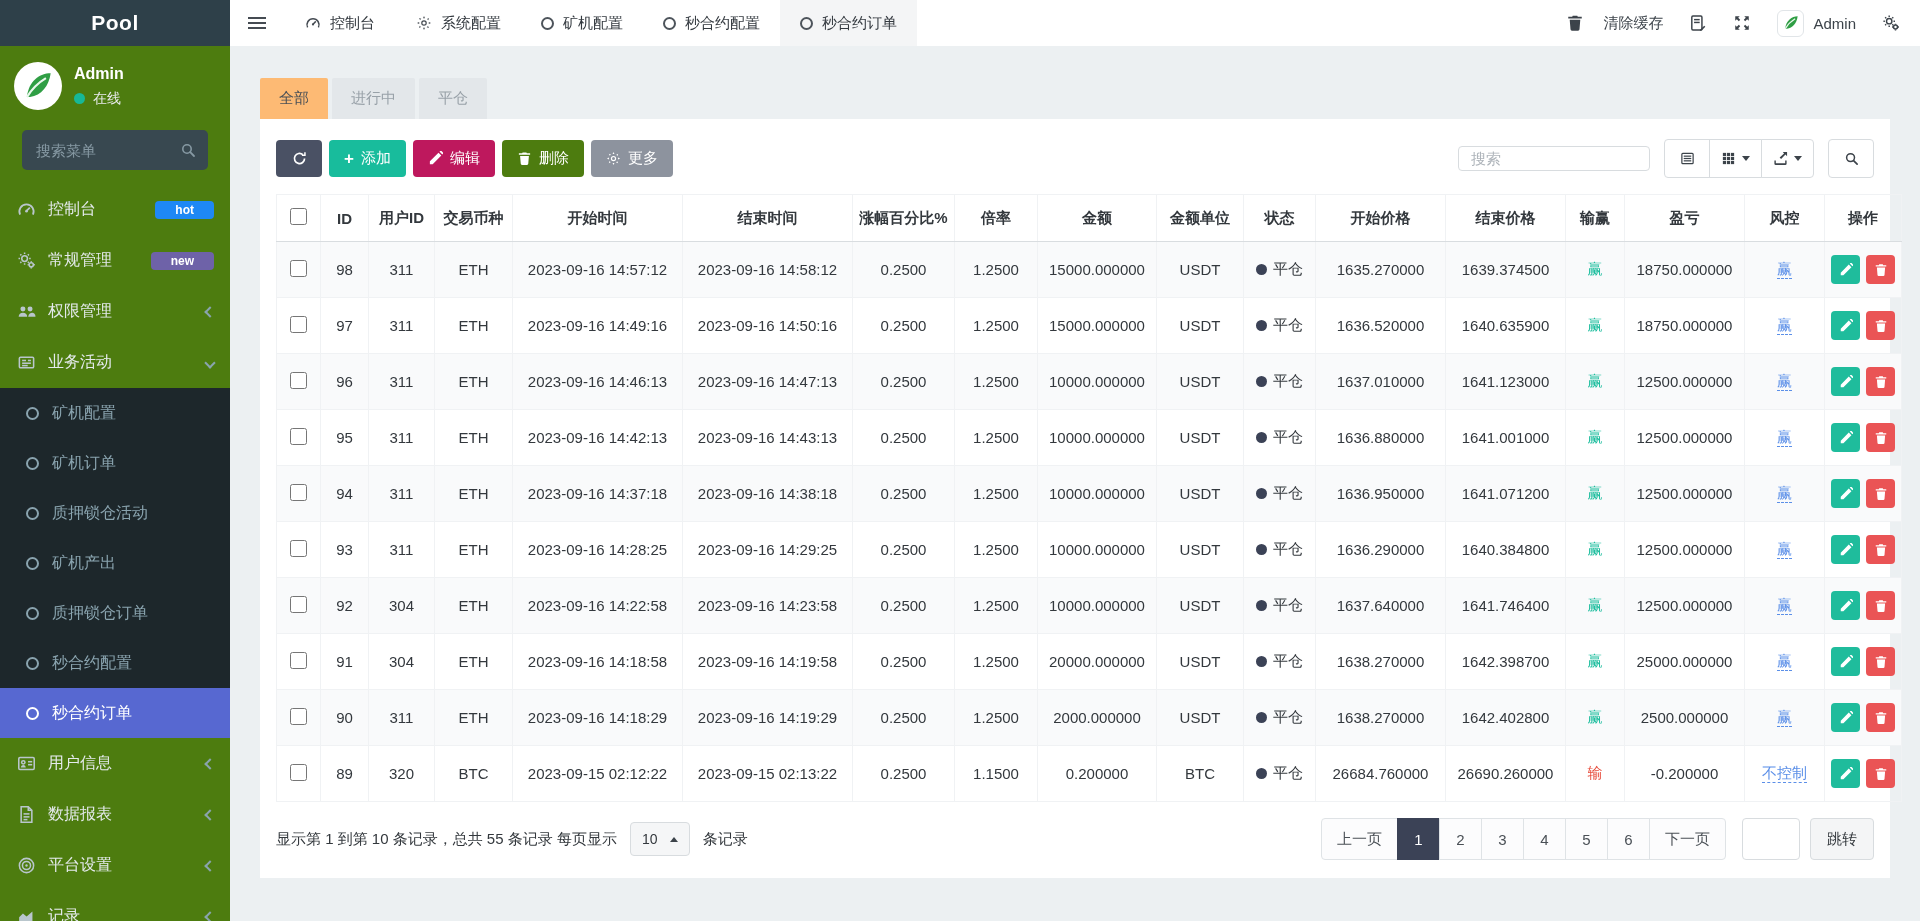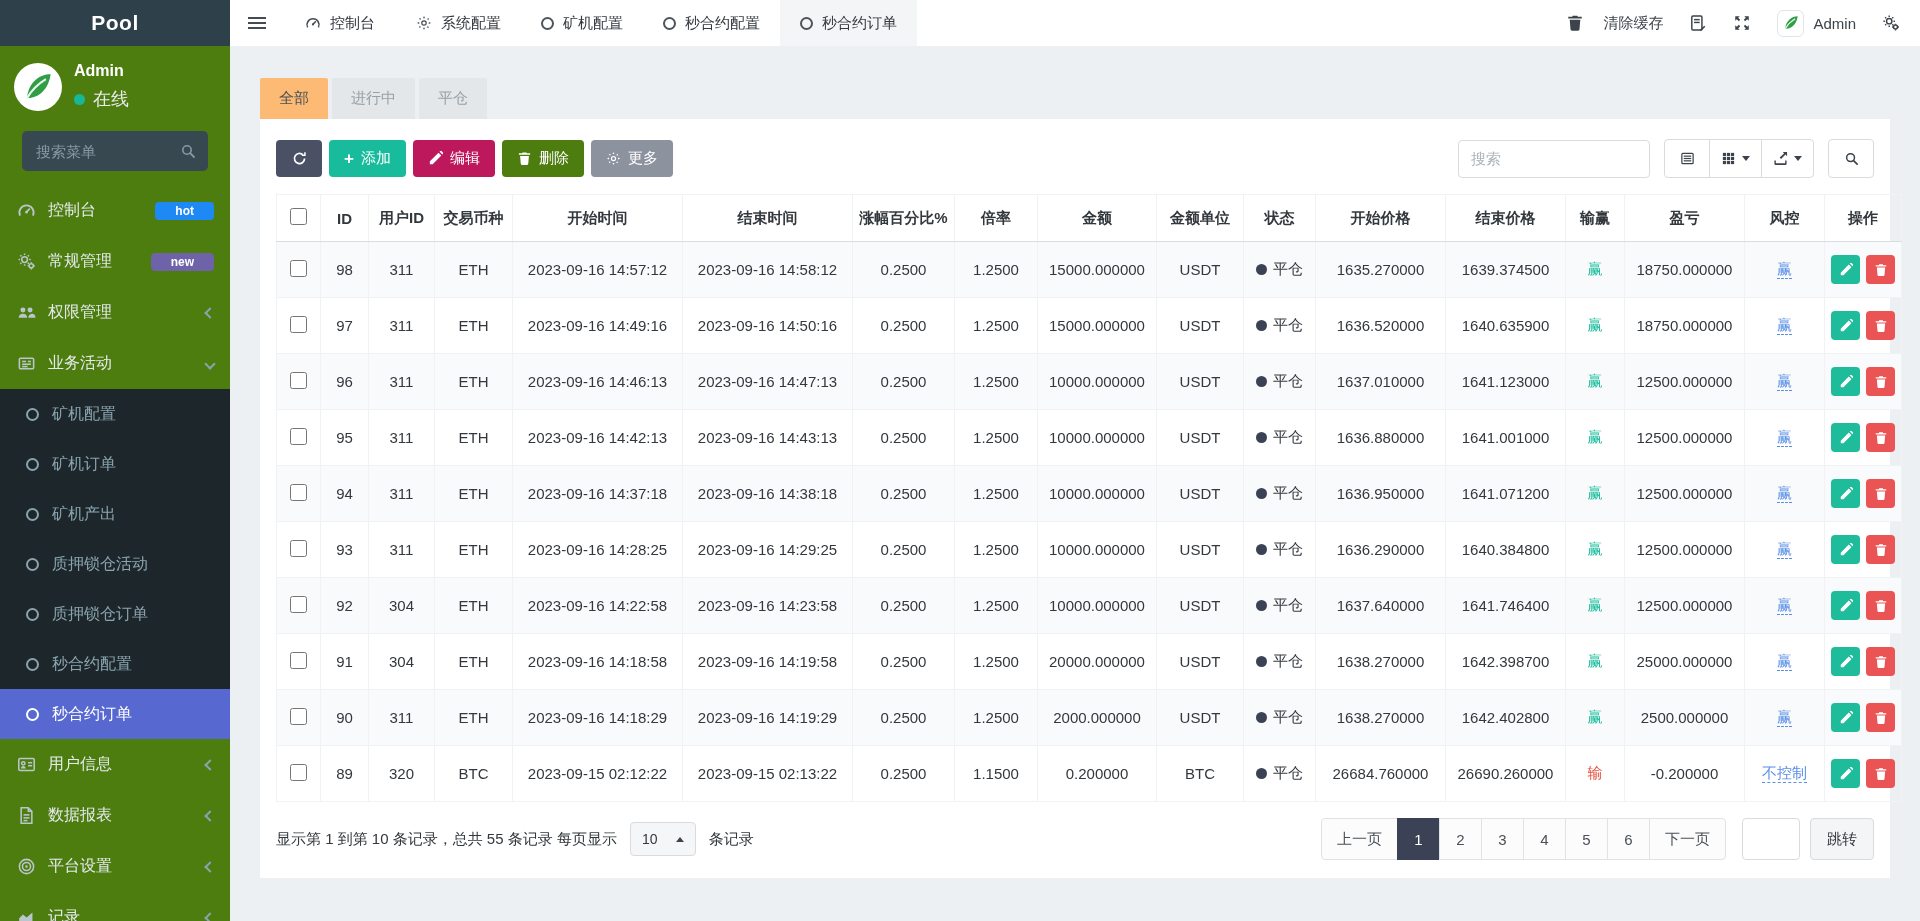--- a/index.html
+++ b/index.html
@@ -9,21 +9,21 @@
   .app{display:flex;width:1920px;height:921px}
 
   
   .sidebar{width:230px;min-width:230px;background:#4d7c0f;height:100%;overflow:hidden}
   .brand{height:46px;line-height:46px;text-align:center;color:#fff;font-size:21px;font-weight:700;background:#2e4049;letter-spacing:.5px}
   .user-panel{display:flex;align-items:center;padding:16px 14px 10px}
   .avatar{width:48px;height:48px;border-radius:50%;background:#fff;display:flex;align-items:center;justify-content:center;overflow:hidden}
   .avatar svg{width:38px;height:38px}
   .user-info{margin-left:12px}
   .user-name{color:#fff;font-weight:700;font-size:16px}
-  .user-status{display:flex;align-items:center;margin-top:7px;color:#e8eaec;font-size:18px}
+  .user-status{display:flex;align-items:center;margin-top:7px;color:#e8eaec;font-size:14px}
   .status-dot{width:11px;height:11px;border-radius:50%;background:#17b897;margin-right:8px}
   .side-search{position:relative;margin:10px 22px 14px}
   .side-search input{width:100%;height:40px;background:#384850;border:0;border-radius:5px;color:#ccc;padding:0 36px 0 14px;font-size:15px;font-family:inherit}
   .side-search input::placeholder{color:#8699a3}
   .side-search .sicon{position:absolute;right:12px;top:12px;width:16px;height:16px;color:#8699a3}
   .menu-item{display:flex;align-items:center;height:51px;padding:0 16px;color:#e4eaec;font-size:16px;cursor:pointer}
   .mi-icon{width:20px;height:20px;margin-right:12px;color:#b9c6cc;display:inline-flex;align-items:center;justify-content:center}
   .mi-icon svg{width:19px;height:19px}
   .badge{margin-left:auto;font-size:12px;font-weight:700;color:#fff;padding:3px 20px;border-radius:4px;line-height:1}
   .chev{margin-left:auto;border:solid #8aa4af;border-width:0 2px 2px 0;padding:3px}
@@ -61,21 +61,21 @@
   .toolbar{display:flex;align-items:center}
   .btn{height:37px;border:0;border-radius:4px;color:#fff;font-size:15px;display:inline-flex;align-items:center;gap:7px;padding:0 15px;margin-right:7px;cursor:pointer;font-family:inherit}
   .btn svg{width:15px;height:15px}
   .btn .plus{font-size:17px;font-weight:700;line-height:1}
   .btn-dark{background:#4a5164;width:46px;justify-content:center;padding:0}
   .btn-green{background:#18bc9c}
   .btn-teal{background:#be185d}
   .btn-red{background:#4d7c0f}
   .btn-gray{background:#8d939e}
   .toolbar-right{margin-left:auto;display:flex;align-items:center}
-  .search-input{width:192px;height:38px;border:1px solid #d8dcdf;border-radius:4px;padding:0 12px;font-size:15px;color:#0369a1;font-family:inherit}
+  .search-input{width:192px;height:25px;border:1px solid #d8dcdf;border-radius:4px;padding:0 12px;font-size:15px;color:#0369a1;font-family:inherit}
   .search-input::placeholder{color:#aeb4ba}
   .btn-group{display:flex;margin-left:14px}
   .tool-btn{height:39px;min-width:46px;background:#fff;border:1px solid #d8dcdf;display:flex;align-items:center;justify-content:center;gap:6px;color:#3c434a;cursor:pointer;margin-left:-1px;padding:0 11px}
   .tool-btn svg{width:15px;height:15px}
   .btn-group .tool-btn:first-child{border-radius:4px 0 0 4px;margin-left:0}
   .btn-group .tool-btn:last-child{border-radius:0 4px 4px 0}
   .search-btn{margin-left:14px;border-radius:4px}
   .caret{width:0;height:0;border-left:4px solid transparent;border-right:4px solid transparent;border-top:5px solid #3c434a}
 
   table{width:100%;border-collapse:collapse;margin-top:16px;table-layout:fixed}
@@ -86,21 +86,21 @@
   .dot{display:inline-block;width:11px;height:11px;border-radius:50%;background:#3b4256;margin-right:6px;vertical-align:-1px}
   .win{color:#18bc9c}
   .lose{color:#e74c3c}
   .risk-link{color:#5b8fe8;border-bottom:1px dashed #5b8fe8;padding-bottom:1px;cursor:pointer}
   .act-btn{width:29px;height:29px;border:0;border-radius:4px;display:inline-flex;align-items:center;justify-content:center;cursor:pointer;color:#fff;vertical-align:middle}
   .act-btn svg{width:14px;height:14px}
   .act-edit{background:#1fbc9c;margin-right:6px}
   .act-del{background:#ea5455}
 
   .table-footer{display:flex;align-items:center;margin-top:16px;font-size:15px;color:#33383d}
-  .page-size{display:inline-flex;align-items:center;gap:18px;border:1px solid #d8dcdf;background:#f5f6f7;border-radius:4px;padding:8px 11px;margin:0 9px;cursor:pointer;font-size:14px}
+  .page-size{display:inline-flex;align-items:center;gap:12px;border:1px solid #d8dcdf;background:#f5f6f7;border-radius:4px;padding:8px 11px;margin:0 9px;cursor:pointer;font-size:14px}
   .up-caret{width:0;height:0;border-left:4px solid transparent;border-right:4px solid transparent;border-bottom:5px solid #3c434a}
   .paging{margin-left:auto;display:flex;align-items:center}
   .page-btn{min-width:43px;height:42px;padding:0 15px;border:1px solid #dfe3e6;background:#fcfcfd;color:#4a5056;display:flex;align-items:center;justify-content:center;margin-left:-1px;cursor:pointer;font-size:15px}
   .page-btn:first-child{border-radius:4px 0 0 4px;margin-left:0}
   .page-btn.last{border-radius:0 4px 4px 0}
   .page-btn.active{background:#3b4256;border-color:#3b4256;color:#fff}
   .jump-input{width:58px;height:42px;border:1px solid #d8dcdf;border-radius:4px;margin-left:16px;font-family:inherit;padding:0 8px;font-size:15px}
   .jump-btn{height:42px;padding:0 16px;border:1px solid #d8dcdf;background:#f4f5f6;border-radius:4px;margin-left:10px;color:#33383d;font-size:15px;cursor:pointer;font-family:inherit}
 </style>
 </head>
@@ -187,25 +187,25 @@
           <div class="submenu-item">
             <span class="ring"></span>
             <span>矿机配置</span>
           </div>
           <div class="submenu-item">
             <span class="ring"></span>
             <span>矿机订单</span>
           </div>
           <div class="submenu-item">
             <span class="ring"></span>
-            <span>矿机产出</span>
+            <span>质押锁仓活动</span>
           </div>
           <div class="submenu-item">
             <span class="ring"></span>
-            <span>质押锁仓活动</span>
+            <span>矿机产出</span>
           </div>
           <div class="submenu-item">
             <span class="ring"></span>
             <span>质押锁仓订单</span>
           </div>
           <div class="submenu-item">
             <span class="ring"></span>
             <span>秒合约配置</span>
           </div>
           <div class="submenu-item active">

